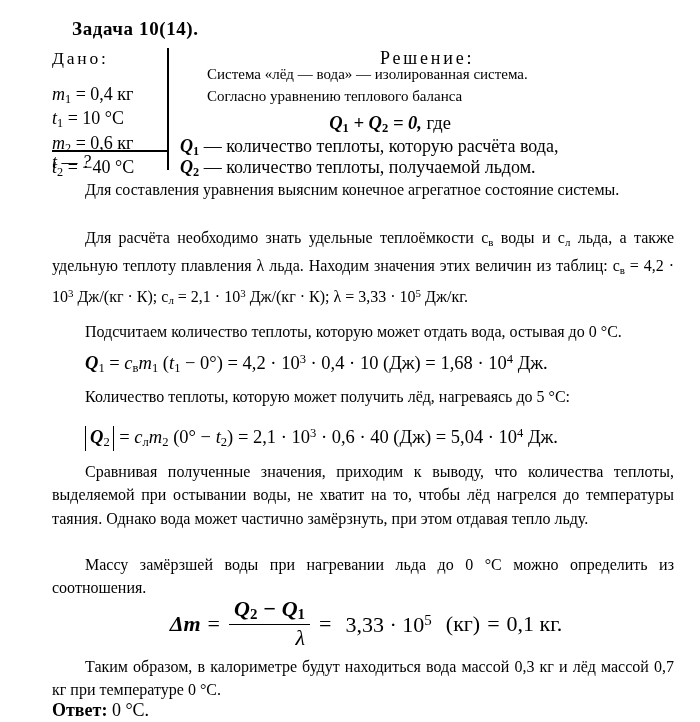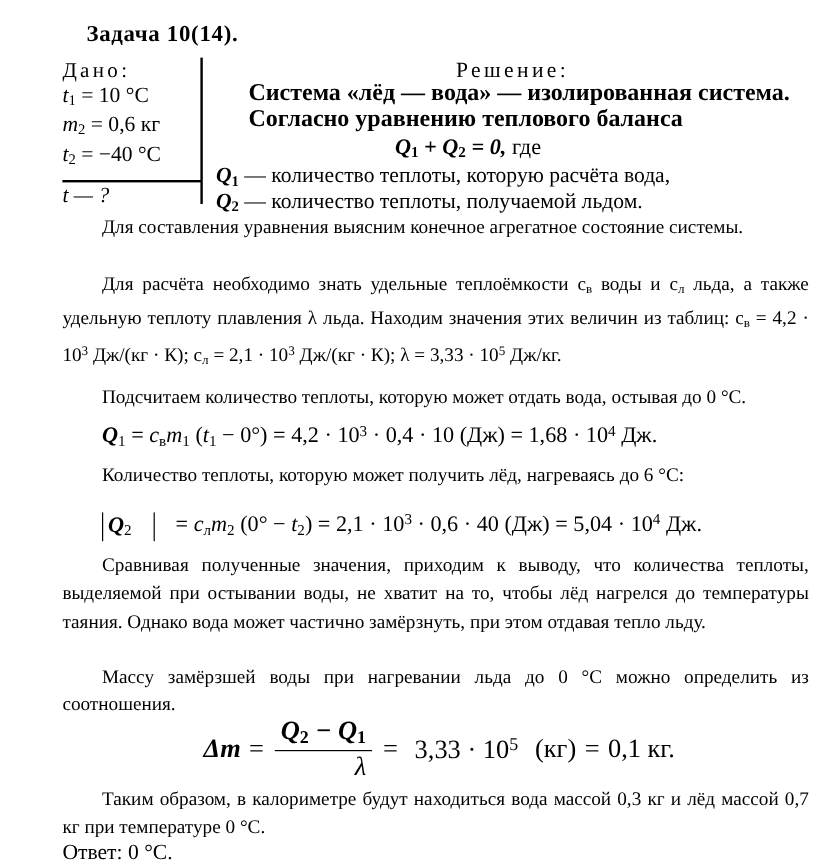--- a/index.html
+++ b/index.html
@@ -37,21 +37,21 @@
   .given-block {
     position: absolute;
     left: 52px;
     top: 48px;
     width: 116px;
     font-size: 18px;
   }
   .given-label {
     font-size: 17.5px;
     letter-spacing: 2.8px;
-    margin-bottom: 1px;
+    margin-bottom: 16px;
   }
   .given-line {
     font-style: italic;
     font-size: 18px;
     line-height: 19.6px;
     white-space: nowrap;
   }
   .given-line .up { font-style: normal; }
   .given-rule {
     position: absolute;
@@ -85,23 +85,22 @@
     top: 48px;
     font-size: 18px;
     letter-spacing: 2.8px;
     white-space: nowrap;
   }
 
   
   .rline {
     position: absolute;
     left: 207px;
-    font-size: 20px;
-    white-space: nowrap;
-    font-weight: bold;
+    font-size: 15px;
+    white-space: nowrap;
   }
   .rline-1 { top: 66px; }
   .rline-2 { top: 88px; }
 
   
   .eq-center {
     position: absolute;
     left: 0;
     width: 700px;
     text-align: center;
@@ -150,33 +149,33 @@
   }
   .formula .ital { font-style: italic; }
   .formula .bold-it { font-style: italic; font-weight: bold; }
   .f-q1 { top: 352px; }
   .f-q2 { top: 426px; }
 
   .absbar {
     display: inline-block;
     border-left: 1.6px solid #000;
     border-right: 1.6px solid #000;
-    padding: 1px 18px 1px 4px;
-    margin-right: 13px;
+    padding: 1px 3px 1px 4px;
+    margin-right: 1px;
   }
 
   
   .answer {
     position: absolute;
     left: 52px;
     top: 700px;
     font-size: 18px;
     white-space: nowrap;
   }
-  .answer .lbl { font-weight: normal; }
+  .answer .lbl { font-weight: bold; }
 
   
   .frac-formula {
     position: absolute;
     left: 16px;
     top: 597px;
     width: 700px;
     text-align: center;
     font-size: 22px;
   }
@@ -220,20 +219,21 @@
 </style>
 </head>
 <body>
 
 <div class="page">
 
   <div class="problem-title">Задача 10(14).</div>
 
   <div class="given-block">
     <div class="given-label">Дано:</div>
+    <div class="given-line"><i>m</i><sub class="upr">1</sub> <span class="up">= 0,4 кг</span></div>
     <div class="given-line"><i>t</i><sub class="upr">1</sub> <span class="up">= 10 °C</span></div>
     <div class="given-line"><i>m</i><sub class="upr">2</sub> <span class="up">= 0,6 кг</span></div>
     <div class="given-line"><i>t</i><sub class="upr">2</sub> <span class="up">= −40 °C</span></div>
   </div>
   <div class="given-rule"></div>
   <div class="given-find">t — ?</div>
   <div class="vrule"></div>
 
   <div class="solution-heading">Решение:</div>
 
@@ -257,21 +257,21 @@
   <div class="para p-agg">Для составления уравнения выясним конечное агрегатное состояние системы.</div>
 
   <div class="para p-calc"><span>Для расчёта необходимо знать удельные теплоёмкости c</span><sub class="upr">в</sub><span> воды и c</span><sub class="upr">л</sub><span> льда, а также удельную теплоту плавления λ льда. Находим значения этих величин из таблиц: c</span><sub class="upr">в</sub><span> = 4,2 · 10</span><sup>3</sup><span> Дж/(кг · К); c</span><sub class="upr">л</sub><span> = 2,1 · 10</span><sup>3</sup><span> Дж/(кг · К); λ = 3,33 · 10</span><sup>5</sup><span> Дж/кг.</span></div>
 
   <div class="para p-count">Подсчитаем количество теплоты, которую может отдать вода, остывая до 0 °C.</div>
 
   <div class="formula f-q1">
     <span class="bold-it">Q</span><sub class="upr">1</sub> = <span class="ital">c</span><sub class="upr">в</sub><span class="ital">m</span><sub class="upr">1</sub> (<span class="ital">t</span><sub class="upr">1</sub> − 0°) = 4,2 · 10<sup>3</sup> · 0,4 · 10 (Дж) = 1,68 · 10<sup>4</sup> Дж.
   </div>
 
-  <div class="para p-amount">Количество теплоты, которую может получить лёд, нагреваясь до 6 °C:</div>
+  <div class="para p-amount">Количество теплоты, которую может получить лёд, нагреваясь до 5 °C:</div>
 
   <div class="formula f-q2">
     <span class="absbar"><span class="bold-it">Q</span><sub class="upr">2</sub></span> = <span class="ital">c</span><sub class="upr">л</sub><span class="ital">m</span><sub class="upr">2</sub> (0° − <span class="ital">t</span><sub class="upr">2</sub>) = 2,1 · 10<sup>3</sup> · 0,6 · 40 (Дж) = 5,04 · 10<sup>4</sup> Дж.
   </div>
 
   <div class="para p-compare">Сравнивая полученные значения, приходим к выводу, что количества теплоты, выделяемой при остывании воды, не хватит на то, чтобы лёд нагрелся до температуры таяния. Однако вода может частично замёрзнуть, при этом отдавая тепло льду.</div>
 
   <div class="para p-mass">Массу замёрзшей воды при нагревании льда до 0 °C можно определить из соотношения.</div>
 
   <div class="frac-formula">

